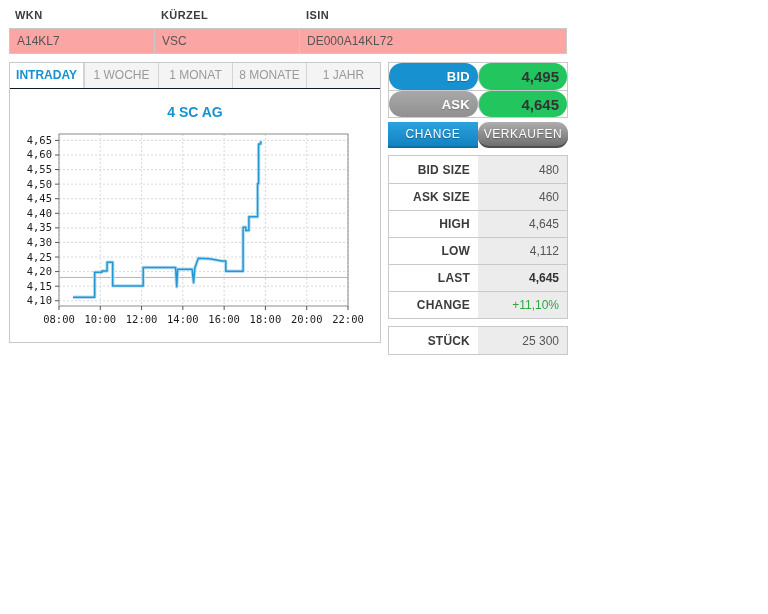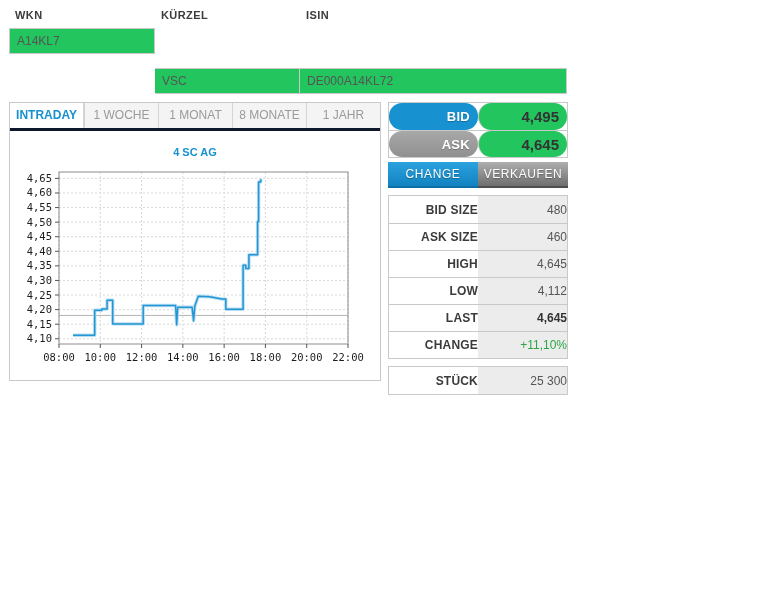--- a/index.html
+++ b/index.html
@@ -12,43 +12,43 @@
   .widget { position:absolute; left:9px; top:6px; width:600px; }
 
   
   .inst-head { display:grid; grid-template-columns:146px 145px 267px; }
   .inst-label {
     font-size:11px; font-weight:bold; color:#3b3b3b; letter-spacing:.4px;
     padding:3px 0 7px 6px; text-transform:uppercase;
   }
   .inst-boxes { display:grid; grid-template-columns:146px 145px 267px; }
   .inst-box {
-    height:26px; background:#22c55e; border:1px solid #c9c9c9;
+    height:26px; background:#fca5a5; border:1px solid #c9c9c9;
     font-size:12px; color:#555; line-height:24px; padding-left:7px;
   }
-  .inst-box + .inst-box { border-left:none;margin-top:40px; }
+  .inst-box + .inst-box { border-left:none; }
 
   
   .main { display:flex; margin-top:8px; align-items:flex-start; }
 
   
   .chart-panel { width:372px; border:1px solid #c9c9c9; background:#fff; padding-bottom:8px; }
-  .tabs { display:flex; border-bottom:3px solid #0f172a; }
+  .tabs { display:flex; border-bottom:1px solid #0f172a; }
   .tab {
     flex:1; height:25px; line-height:24px; text-align:center;
     font-size:12px; color:#9a9a9a; background:#f4f4f4;
     border-left:1px solid #d4d4d4; cursor:pointer; white-space:nowrap;
   }
   .tab:first-child { border-left:none; }
   .tab--active {
     background:#fff; color:var(--accent); font-weight:bold;
     margin-bottom:-1px; border-bottom:1px solid #fff; border-right:1px solid #d4d4d4;
   }
   .chart-title {
-    text-align:center; margin-top:15px; font-size:11px; font-weight:bold; color:var(--accent);
+    text-align:center; margin-top:15px; font-size:14px; font-weight:bold; color:var(--accent);
   }
   .chart-wrap { margin-top:4px; }
   svg text {
     font-family:"DejaVu Sans Mono","Liberation Mono",monospace;
     font-size:10.5px; fill:#1c1c1c;
   }
 
   
   .quote-panel { width:180px; margin-left:7px; }
   .qtable { border:1px solid #c9c9c9; }
@@ -63,26 +63,26 @@
   }
   .qcell--val { background:#22c55e; border-left:1px solid #c9c9c9; font-size:15px; font-weight:bold; color:#333; }
 
   .btn-row { display:flex; margin-top:4px; }
   .btn {
     width:50%; height:26px; border:none; cursor:pointer;
     color:#fff; font-size:12px; letter-spacing:.6px; font-family:inherit;
     text-shadow:0 1px 1px rgba(0,0,0,.3);
   }
   .btn--buy { background:linear-gradient(#2ba2de,#1282c0); border-bottom:2px solid #0e6ea6; }
-  .btn--sell { background:linear-gradient(#aeaeae,#6e6e6e); border-bottom:2px solid #4e4e4e; }
+  .btn--sell { background:linear-gradient(#aeaeae,#6e6e6e); border-bottom:2px solid #4e4e4e;border-radius:11px; }
 
   .stats { border:1px solid #c9c9c9; margin-top:7px; }
   .srow { display:flex; height:27px; }
   .srow + .srow { border-top:1px solid #c9c9c9; }
-  .scell { width:50%; display:flex; align-items:center; justify-content:flex-end; padding-right:0; }
+  .scell { width:50%; display:flex; align-items:center; justify-content:flex-end; padding-right:8px; }
   .scell--label { font-size:12px; font-weight:bold; color:#3b3b3b; background:#fff; letter-spacing:.2px; }
   .scell--value { font-size:12px; color:#555; background:#ececec; }
   .scell--value.bold { font-weight:bold; color:#333; }
   .scell--value.positive { color:var(--positive); }
 </style>
 </head>
 <body style="--accent: #1791cf; --positive: #2fa646; --ask-gray: #9b9b9b;">
 
 <div class="widget">
 

